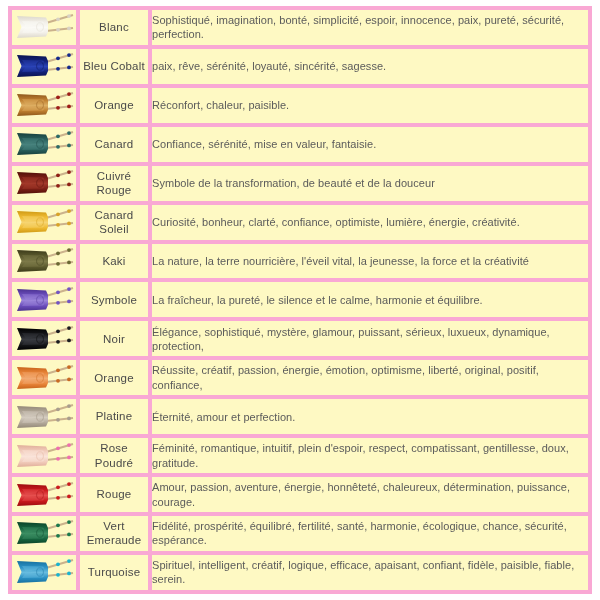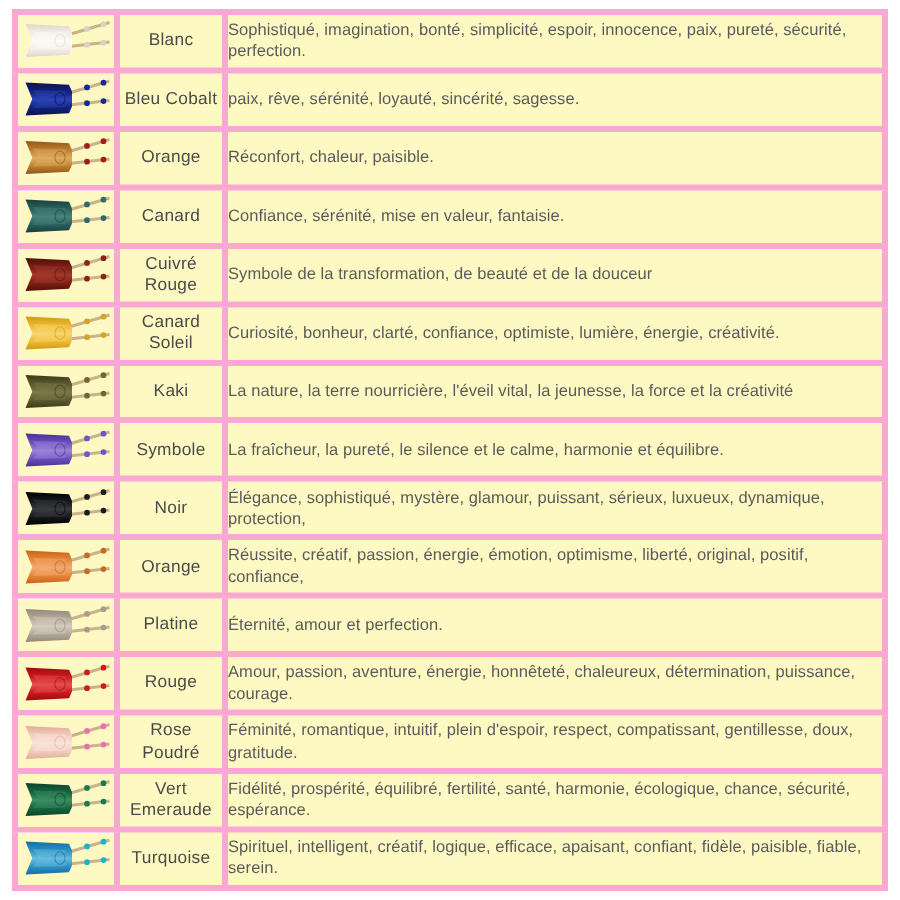--- a/index.html
+++ b/index.html
@@ -430,20 +430,53 @@
           </div>
         </td>
         <td class="name-cell">Platine</td>
         <td class="meaning-cell">Éternité, amour et perfection.</td>
       </tr>
       <tr>
         <td class="swatch-cell">
           <div class="swatch">
 <svg width="62" height="34" viewBox="0 0 62 34" aria-hidden="true">
   <defs>
+    <linearGradient id="g11" x1="0" y1="0" x2="0" y2="1">
+      <stop offset="0%" stop-color="#e0ae99"></stop>
+      <stop offset="28%" stop-color="#f2cdbd"></stop>
+      <stop offset="52%" stop-color="#fae4da"></stop>
+      <stop offset="76%" stop-color="#f2cdbd"></stop>
+      <stop offset="100%" stop-color="#e0ae99"></stop>
+    </linearGradient>
+  </defs>
+
+  <path d="M33 13 L60 5" stroke="#cbb28c" stroke-width="2" fill="none"></path>
+
+  <path d="M33 21 L60 18" stroke="#cbb28c" stroke-width="2" fill="none"></path>
+
+  <circle cx="45" cy="9.3" r="1.9" fill="#ef6fae"></circle>
+  <circle cx="56" cy="6.1" r="1.9" fill="#ef6fae"></circle>
+  <circle cx="45" cy="19.8" r="1.9" fill="#ef6fae"></circle>
+  <circle cx="56" cy="18.4" r="1.9" fill="#ef6fae"></circle>
+
+  <path d="M4 6 L33 7.5 L35 12 L35 22 L33 26.5 L4 28 L8.5 17 Z" fill="url(#g11)"></path>
+
+  <path d="M9 11 L30 11.6 L31.5 13.2 L12.5 17 L31.5 20.8 L30 22.4 L9 23 L13 17 Z" fill="#fae4da" opacity="0.45"></path>
+  <ellipse cx="27" cy="17" rx="3.4" ry="4.2" fill="none" stroke="#e0ae99" stroke-width="0.8" opacity="0.55"></ellipse>
+</svg>
+          </div>
+        </td>
+        <td class="name-cell">Rose Poudré</td>
+        <td class="meaning-cell">Féminité, romantique, intuitif, plein d'espoir, respect, compatissant, gentillesse, doux, gratitude.</td>
+      </tr>
+      <tr>
+        <td class="swatch-cell">
+          <div class="swatch">
+<svg width="62" height="34" viewBox="0 0 62 34" aria-hidden="true">
+  <defs>
     <linearGradient id="g12" x1="0" y1="0" x2="0" y2="1">
       <stop offset="0%" stop-color="#9c0c10"></stop>
       <stop offset="28%" stop-color="#cc1a1d"></stop>
       <stop offset="52%" stop-color="#e5504f"></stop>
       <stop offset="76%" stop-color="#cc1a1d"></stop>
       <stop offset="100%" stop-color="#9c0c10"></stop>
     </linearGradient>
   </defs>
 
   <path d="M33 13 L60 5" stroke="#cbb28c" stroke-width="2" fill="none"></path>
@@ -463,53 +496,20 @@
           </div>
         </td>
         <td class="name-cell">Rouge</td>
         <td class="meaning-cell">Amour, passion, aventure, énergie, honnêteté, chaleureux, détermination, puissance, courage.</td>
       </tr>
       <tr>
         <td class="swatch-cell">
           <div class="swatch">
 <svg width="62" height="34" viewBox="0 0 62 34" aria-hidden="true">
   <defs>
-    <linearGradient id="g11" x1="0" y1="0" x2="0" y2="1">
-      <stop offset="0%" stop-color="#e0ae99"></stop>
-      <stop offset="28%" stop-color="#f2cdbd"></stop>
-      <stop offset="52%" stop-color="#fae4da"></stop>
-      <stop offset="76%" stop-color="#f2cdbd"></stop>
-      <stop offset="100%" stop-color="#e0ae99"></stop>
-    </linearGradient>
-  </defs>
-
-  <path d="M33 13 L60 5" stroke="#cbb28c" stroke-width="2" fill="none"></path>
-
-  <path d="M33 21 L60 18" stroke="#cbb28c" stroke-width="2" fill="none"></path>
-
-  <circle cx="45" cy="9.3" r="1.9" fill="#ef6fae"></circle>
-  <circle cx="56" cy="6.1" r="1.9" fill="#ef6fae"></circle>
-  <circle cx="45" cy="19.8" r="1.9" fill="#ef6fae"></circle>
-  <circle cx="56" cy="18.4" r="1.9" fill="#ef6fae"></circle>
-
-  <path d="M4 6 L33 7.5 L35 12 L35 22 L33 26.5 L4 28 L8.5 17 Z" fill="url(#g11)"></path>
-
-  <path d="M9 11 L30 11.6 L31.5 13.2 L12.5 17 L31.5 20.8 L30 22.4 L9 23 L13 17 Z" fill="#fae4da" opacity="0.45"></path>
-  <ellipse cx="27" cy="17" rx="3.4" ry="4.2" fill="none" stroke="#e0ae99" stroke-width="0.8" opacity="0.55"></ellipse>
-</svg>
-          </div>
-        </td>
-        <td class="name-cell">Rose Poudré</td>
-        <td class="meaning-cell">Féminité, romantique, intuitif, plein d'espoir, respect, compatissant, gentillesse, doux, gratitude.</td>
-      </tr>
-      <tr>
-        <td class="swatch-cell">
-          <div class="swatch">
-<svg width="62" height="34" viewBox="0 0 62 34" aria-hidden="true">
-  <defs>
     <linearGradient id="g14" x1="0" y1="0" x2="0" y2="1">
       <stop offset="0%" stop-color="#0b4429"></stop>
       <stop offset="28%" stop-color="#17663f"></stop>
       <stop offset="52%" stop-color="#3c8f63"></stop>
       <stop offset="76%" stop-color="#17663f"></stop>
       <stop offset="100%" stop-color="#0b4429"></stop>
     </linearGradient>
   </defs>
 
   <path d="M33 13 L60 5" stroke="#cbb28c" stroke-width="2" fill="none"></path>

